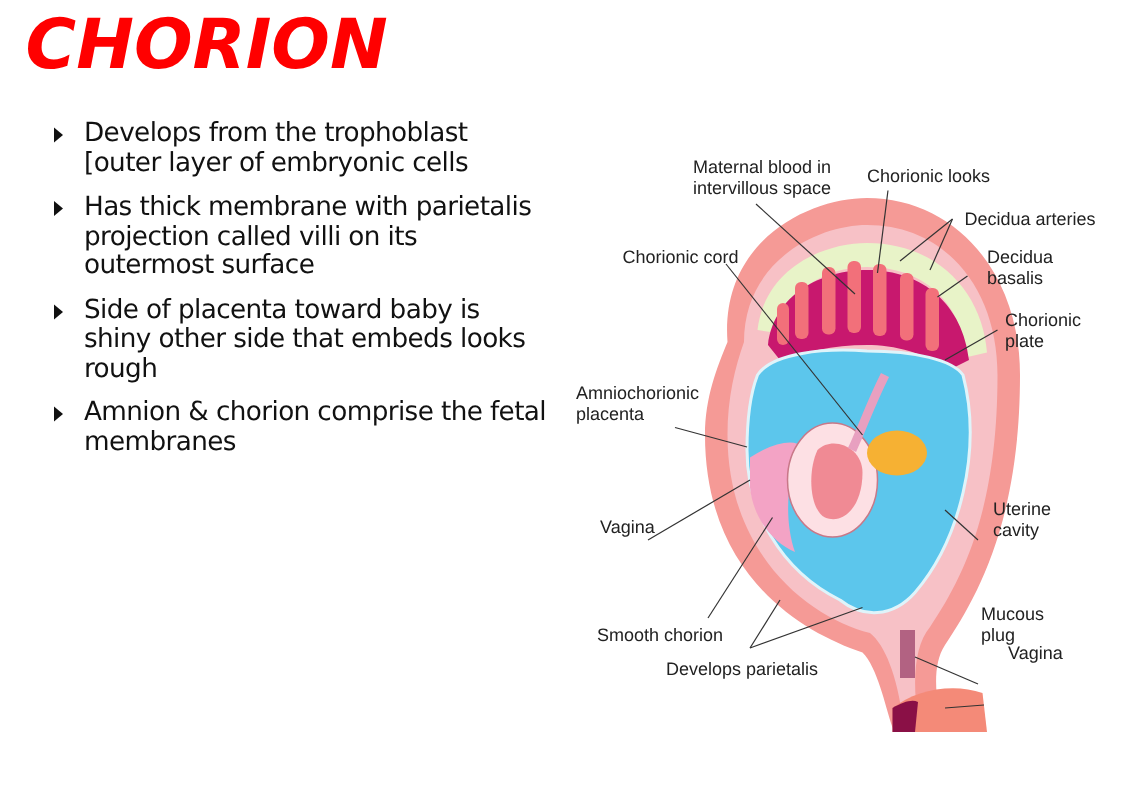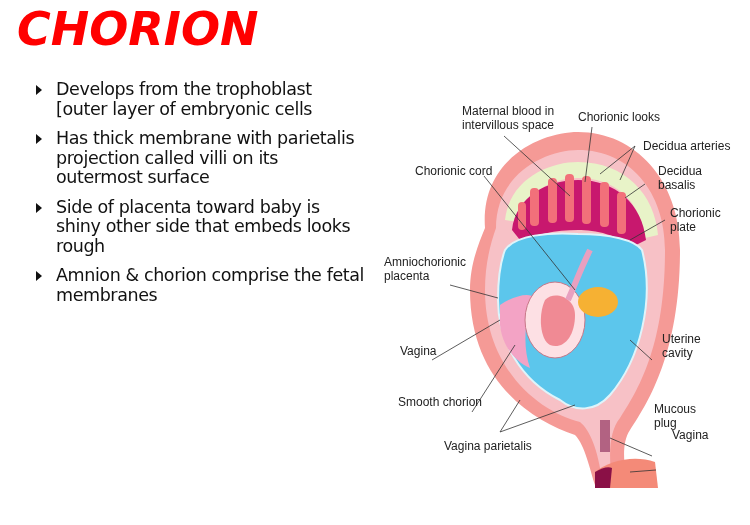--- a/index.html
+++ b/index.html
@@ -109,18 +109,18 @@
   <div class="lbl" style="left:278px;top:64px;">Decidua
 basalis</div>
   <div class="lbl" style="left:35px;top:64px;">Chorionic cord</div>
   <div class="lbl" style="left:290px;top:106px;text-align:left;">Chorionic
 plate</div>
   <div class="lbl" style="left:4px;top:155px;">Amniochorionic
 placenta</div>
   <div class="lbl" style="left:20px;top:244px;">Vagina</div>
   <div class="lbl" style="left:282px;top:232px;">Uterine
 cavity</div>
-  <div class="lbl" style="left:18px;top:295px;">Smooth chorion</div>
+  <div class="lbl" style="left:18px;top:316px;">Smooth chorion</div>
   <div class="lbl" style="left:274px;top:302px;">Mucous
 plug</div>
-  <div class="lbl" style="left:64px;top:339px;">Vagina parietalis</div>
+  <div class="lbl" style="left:64px;top:339px;">Develops parietalis</div>
   <div class="lbl" style="left:292px;top:328px;">Vagina</div>
 </div>
 
 </body></html>

